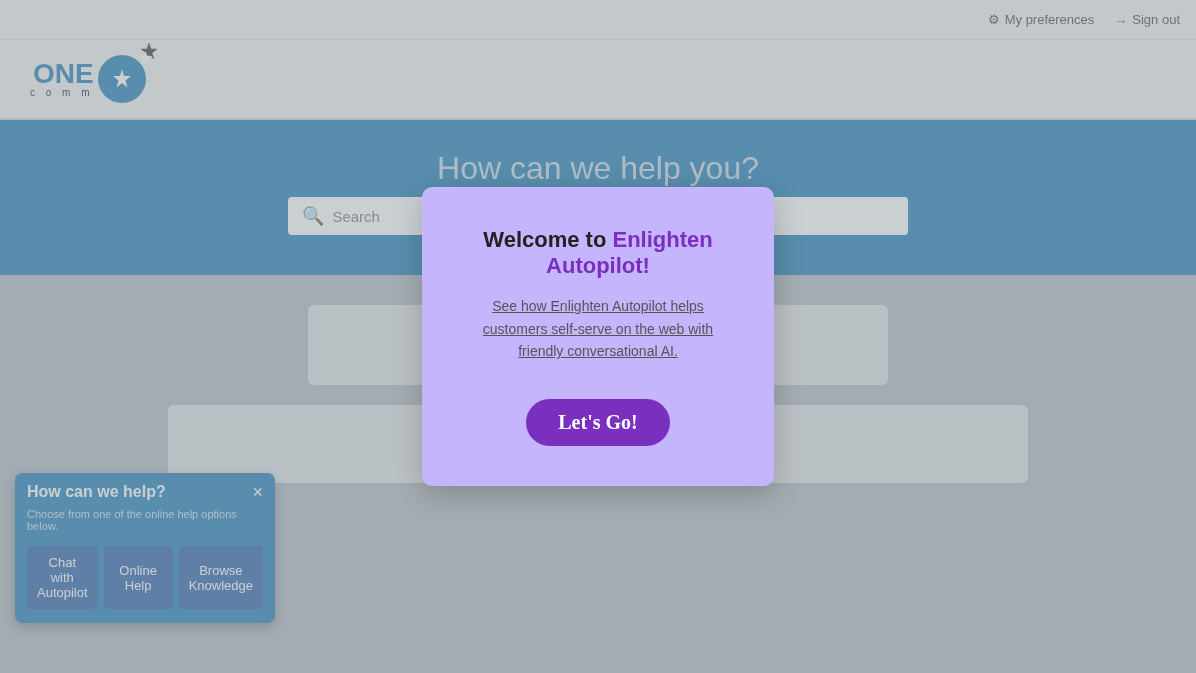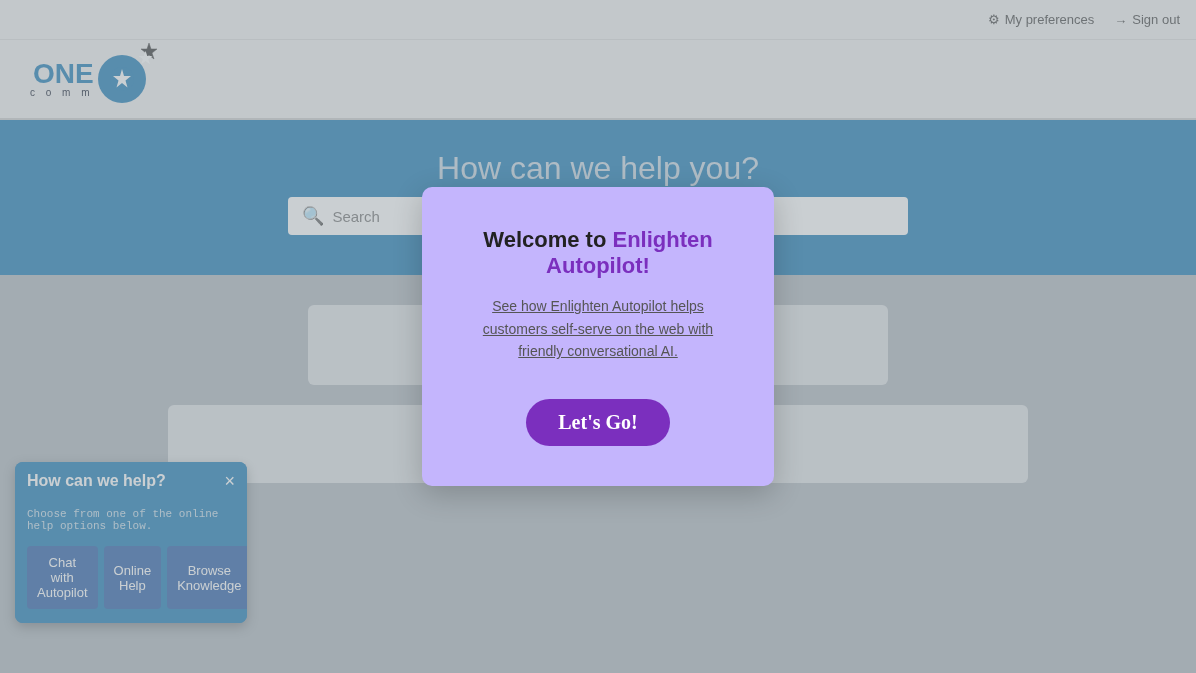--- a/index.html
+++ b/index.html
@@ -159,21 +159,21 @@
     }
     .card-wide .card-link {
       color: #1a7ab5;
     }
 
     
     .help-widget {
       position: absolute;
       bottom: 50px;
       left: 15px;
-      width: 232px;
+      width: 260px;
       background: #1a7ab5;
       border-radius: 8px;
       overflow: hidden;
       box-shadow: 0 4px 12px rgba(0,0,0,0.3);
     }
     .help-widget-header {
       background: #1a7ab5;
       color: white;
       padding: 10px 12px 6px;
       display: flex;
@@ -181,22 +181,21 @@
       align-items: flex-start;
     }
     .help-widget-title {
       font-size: 16px;
       font-weight: bold;
       color: white;
     }
     .help-widget-subtitle {
       font-size: 11px;
       color: #c8dce8;
-      margin-top: 18px;
-      font-family: Liberation Mono, monospace;
+      margin-top: 7px;
     }
     .close-btn {
       background: none;
       border: none;
       color: white;
       font-size: 18px;
       cursor: pointer;
       line-height: 1;
       padding: 0;
     }

